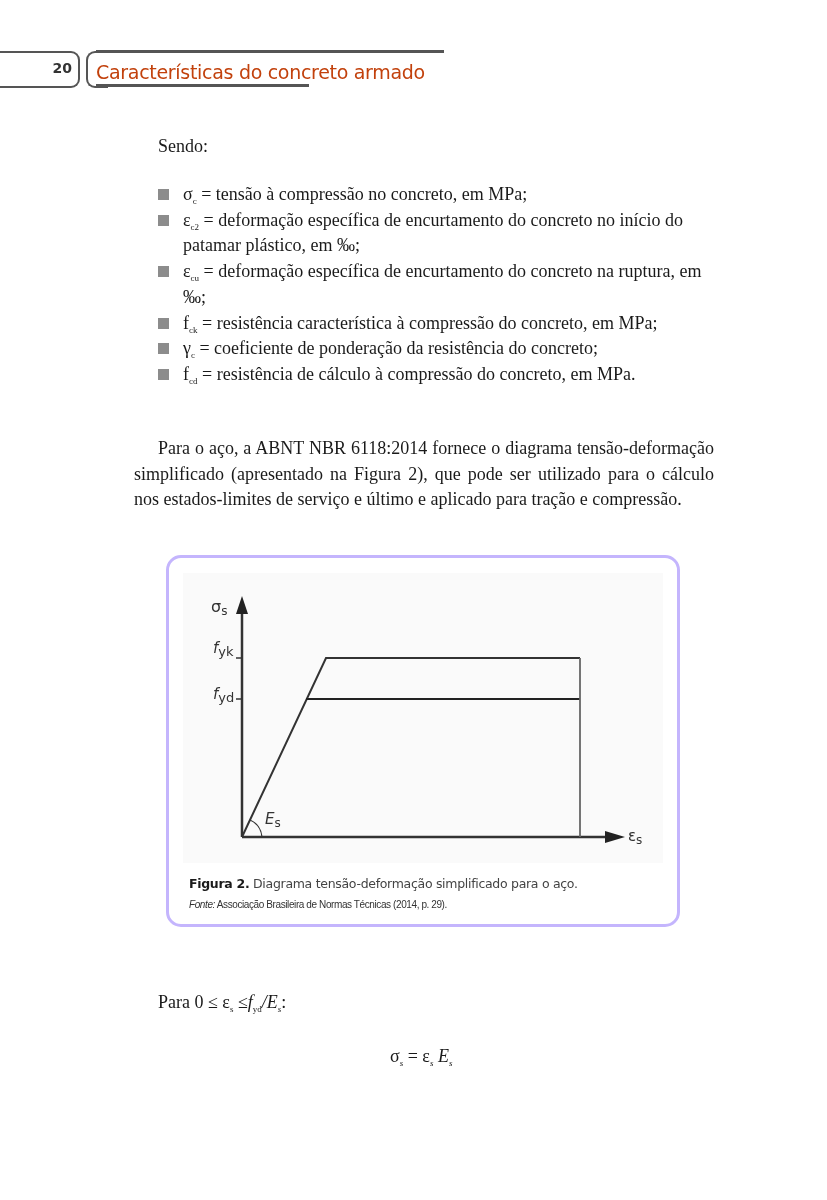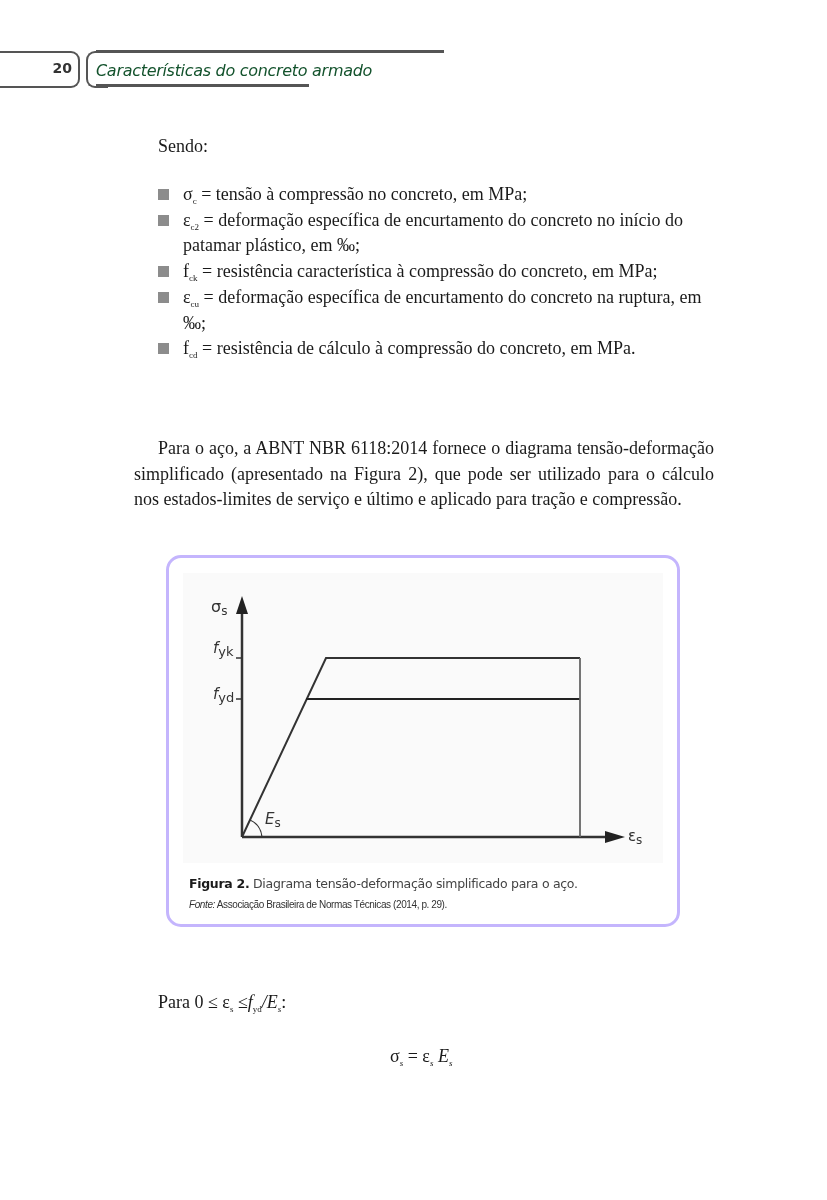--- a/index.html
+++ b/index.html
@@ -3,21 +3,21 @@
 <meta charset="utf-8">
 <style>
   html, body { margin:0; padding:0; background:#ffffff; }
   body { width:827px; height:1200px; position:relative; overflow:hidden; font-family:"Liberation Serif", serif; color:#1a1a1a; }
   
   .hdr-left { position:absolute; left:-10px; top:51px; width:88px; height:33px; border:2.5px solid #555; border-left:none; border-radius:0 9px 9px 0; box-sizing:content-box; }
   .hdr-num { position:absolute; left:40px; top:60px; width:32px; text-align:right; font-family:"DejaVu Sans", sans-serif; font-weight:bold; font-size:14px; color:#333; }
   .hdr-right-box { position:absolute; left:86px; top:51px; width:20px; height:33px; border:2.5px solid #555; border-right:none; border-radius:9px 0 0 9px; }
   .hdr-top-line { position:absolute; left:96px; top:50px; width:348px; height:2.5px; background:#555; }
   .hdr-bot-line { position:absolute; left:96px; top:84px; width:213px; height:2.5px; background:#555; }
-  .hdr-title { position:absolute; left:96px; top:61px; font-family:"DejaVu Sans", sans-serif; font-size:16px; color:#14532d; letter-spacing:-0.3px;font-style:italic; }
+  .hdr-title { position:absolute; left:96px; top:61px; font-family:"DejaVu Sans", sans-serif; font-size:19px; color:#c2410c; letter-spacing:-0.3px; }
 
   .p { position:absolute; font-size:18px; line-height:25.5px; color:#1a1a1a; }
   .sendo { left:158px; top:134px; }
   .list { position:absolute; left:158px; top:182px; width:565px; margin:0; padding:0; list-style:none; font-size:18px; line-height:25.7px; }
   .list li { position:relative; padding-left:25px; }
   .bullet { position:absolute; left:0; top:7px; width:11px; height:11px; background:#8c8c8c; display:inline-block; }
   sub { font-size:9px; vertical-align:-4px; line-height:0; }
   .para { left:134px; top:436px; width:580px; text-align:justify; text-indent:24px; }
 
   
@@ -41,22 +41,23 @@
 <div class="hdr-right-box"></div>
 <div class="hdr-top-line"></div>
 <div class="hdr-bot-line"></div>
 <div class="hdr-title">Características do concreto armado</div>
 
 <div class="p sendo">Sendo:</div>
 
 <ul class="list" id="deflist">
     <li><span class="bullet"></span><span>σ</span><sub>c</sub><span> = tensão à compressão no concreto, em MPa;</span></li>
     <li><span class="bullet"></span><span>ε</span><sub>c2</sub><span> = deformação específica de encurtamento do concreto no início do patamar plástico, em ‰;</span></li>
+    <li><span class="bullet"></span><span>ε</span><sub>cu</sub><span> = deformação específica de encurtamento do concreto na ruptura, em ‰;</span></li>
     <li><span class="bullet"></span><span>f</span><sub>ck</sub><span> = resistência característica à compressão do concreto, em MPa;</span></li>
-    <li><span class="bullet"></span><span>ε</span><sub>cu</sub><span> = deformação específica de encurtamento do concreto na ruptura, em ‰;</span></li>
+    <li><span class="bullet"></span><span>γ</span><sub>c</sub><span> = coeficiente de ponderação da resistência do concreto;</span></li>
     <li><span class="bullet"></span><span>f</span><sub>cd</sub><span> = resistência de cálculo à compressão do concreto, em MPa.</span></li>
   </ul>
 
 <div class="p para">Para o aço, a ABNT NBR 6118:2014 fornece o diagrama tensão-deformação simplificado (apresentado na Figura 2), que pode ser utilizado para o cálculo nos estados-limites de serviço e último e aplicado para tração e compressão.</div>
 
 <div class="fig">
   <div class="fig-inner"></div>
   <svg width="508" height="366" id="diagram">
     <defs></defs>
 

